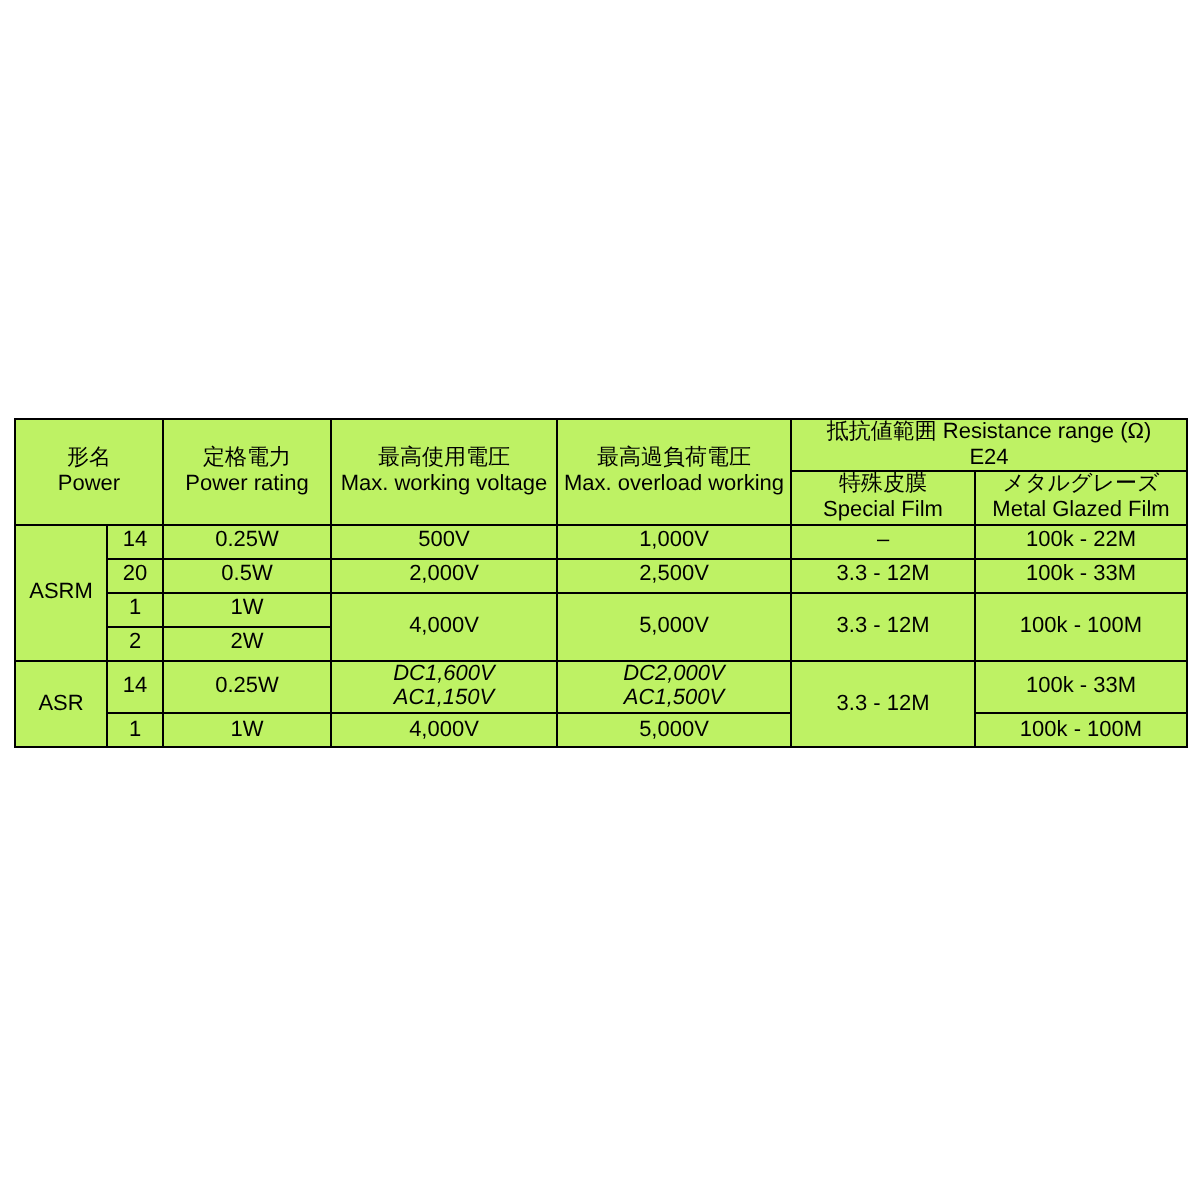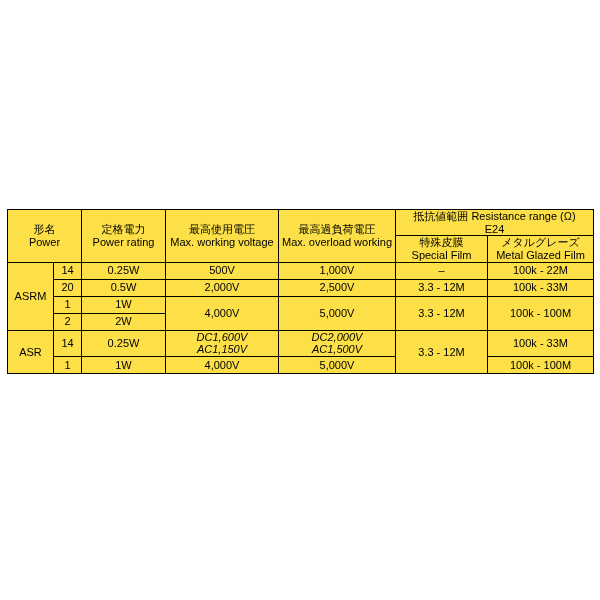--- a/index.html
+++ b/index.html
@@ -31,21 +31,21 @@
     table-layout: fixed;
   }
   table.spec td, table.spec th {
     border: 1px solid #000000;
     padding: 0;
     text-align: center;
     vertical-align: middle;
     font-weight: normal;
     font-size: 11px;
     line-height: 1.12;
-    background: #fde047;
+    background: #bef264;
   }
   .hdr {
     background: #d8f2f2;
     height: 19px;
   }
   .jp {
     font-size: 11px;
     display: block;
     line-height: 1.15;
   }

